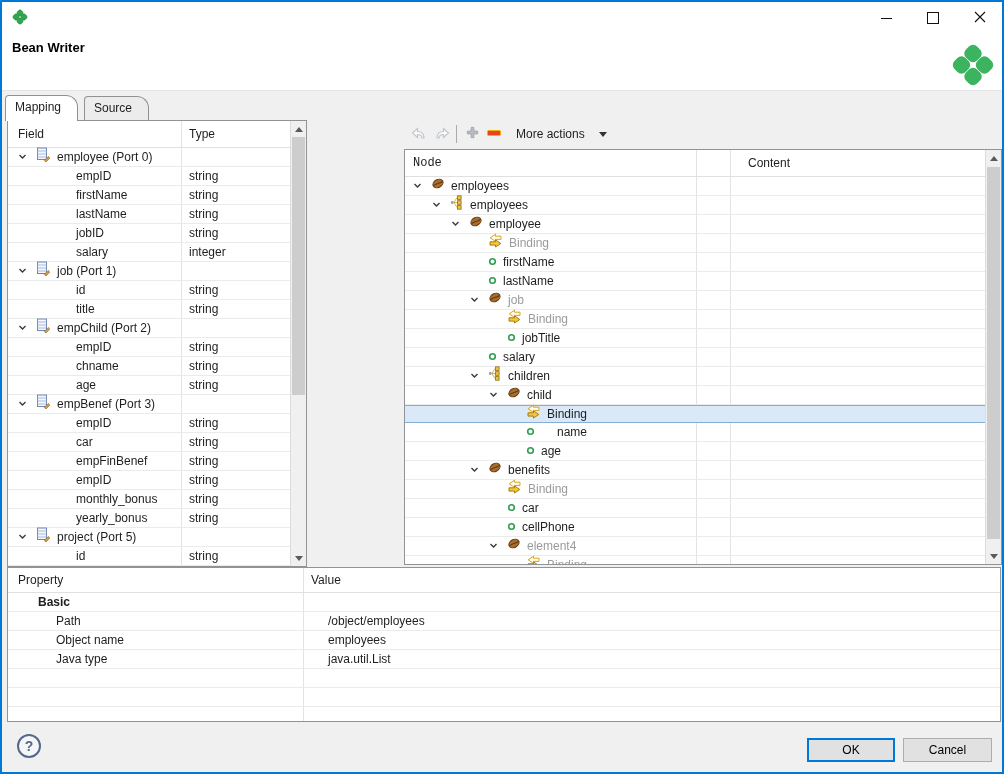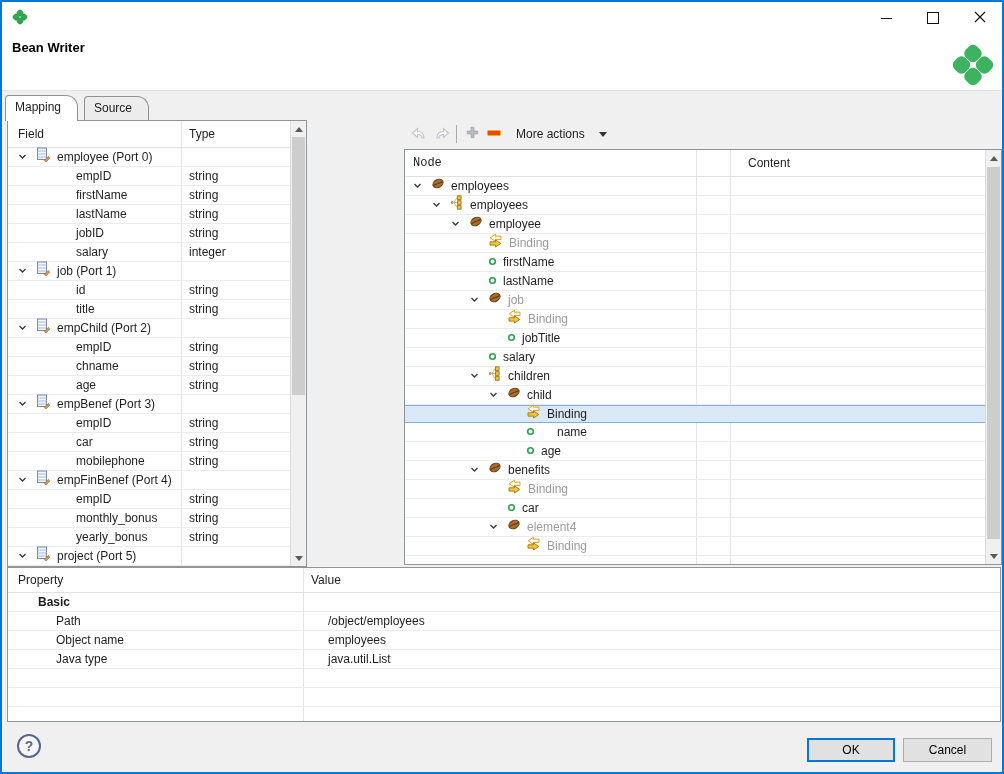--- a/index.html
+++ b/index.html
@@ -173,30 +173,23 @@
             </svg></span><span class="lbl" style="margin-left: 5px;">empBenef (Port 3)</span></div>
         <div class="trow" style="width: 284px;">
           <span style="position: absolute; left: 68px;">empID</span>
           <span style="position: absolute; left: 181px;">string</span>
         </div>
         <div class="trow" style="width: 284px;">
           <span style="position: absolute; left: 68px;">car</span>
           <span style="position: absolute; left: 181px;">string</span>
         </div>
         <div class="trow" style="width: 284px;">
-          <span style="position: absolute; left: 68px;">mobilephone</span>
-          <span style="position: absolute; left: 181px;">string</span>
-        </div>
-        <div class="trow" style="width: 284px;"><span style="display: inline-block; width: 10px;"></span><span class="chev"><svg width="9" height="9" viewBox="0 0 9 9">
-              <path d="M1.5 3 L4.5 6 L7.5 3" fill="none" stroke="#3b3b3b" stroke-width="1.4"></path>
-            </svg></span><span class="icn"><svg width="16" height="15" viewBox="0 0 16 15">
-              <rect x="1.5" y="1" width="9" height="11.5" fill="#f4f7fd" stroke="#7186b3"></rect>
-              <path d="M1.5 4 H10.5 M1.5 7 H10.5 M1.5 10 H10.5" stroke="#a9bcdf" stroke-width="1"></path>
-              <path d="M8.3 13.4 L12.2 9.5 L13.8 11.1 L9.9 15 Z" fill="#e09a45" stroke="#7d551f" stroke-width="0.6"></path>
-            </svg></span><span class="lbl" style="margin-left: 5px;">empFinBenef (Port 4)</span></div>
+          <span style="position: absolute; left: 68px;">empFinBenef</span>
+          <span style="position: absolute; left: 181px;">string</span>
+        </div>
         <div class="trow" style="width: 284px;">
           <span style="position: absolute; left: 68px;">empID</span>
           <span style="position: absolute; left: 181px;">string</span>
         </div>
         <div class="trow" style="width: 284px;">
           <span style="position: absolute; left: 68px;">monthly_bonus</span>
           <span style="position: absolute; left: 181px;">string</span>
         </div>
         <div class="trow" style="width: 284px;">
           <span style="position: absolute; left: 68px;">yearly_bonus</span>
@@ -351,20 +344,23 @@
                 <path d="M2 6.5 C4.5 4.8 9.5 8.2 12 6.5" fill="none" stroke="#5f3b10"></path>
               </g>
             </svg></span><span class="lbl" style="margin-left: 6px;">benefits</span></div>
         <div class="trow" style="width: 583px;"><span style="display: inline-block; width: 84px;"></span><span style="display: inline-block; width: 18px;"></span><span class="icn"><svg width="15" height="15" viewBox="0 0 15 15">
               <path d="M13 3.2 L7.5 3.2 L7.5 1.2 L2.2 4.8 L7.5 8.4 L7.5 6.4 L13 6.4 Z" fill="#fffbe8" stroke="#d9a520"></path>
               <path d="M2 8.8 L7.5 8.8 L7.5 6.9 L12.8 10.5 L7.5 14 L7.5 12.1 L2 12.1 Z" fill="#f3c73a" stroke="#a87c14"></path>
             </svg></span><span class="lbl muted" style="margin-left: 6px;">Binding</span></div>
         <div class="trow" style="width: 583px;"><span style="display: inline-block; width: 84px;"></span><span style="display: inline-block; width: 18px;"></span><span class="icn"><svg width="9" height="9" viewBox="0 0 9 9">
               <circle cx="4.5" cy="4.5" r="2.8" fill="#fff" stroke="#2e9e4f" stroke-width="1.6"></circle>
             </svg></span><span class="lbl" style="margin-left: 6px;">car</span></div>
+        <div class="trow" style="width: 583px;"><span style="display: inline-block; width: 84px;"></span><span style="display: inline-block; width: 18px;"></span><span class="icn"><svg width="9" height="9" viewBox="0 0 9 9">
+              <circle cx="4.5" cy="4.5" r="2.8" fill="#fff" stroke="#2e9e4f" stroke-width="1.6"></circle>
+            </svg></span><span class="lbl" style="margin-left: 6px;">cellPhone</span></div>
         <div class="trow" style="width: 583px;"><span style="display: inline-block; width: 84px;"></span><span class="chev"><svg width="9" height="9" viewBox="0 0 9 9">
               <path d="M1.5 3 L4.5 6 L7.5 3" fill="none" stroke="#3b3b3b" stroke-width="1.4"></path>
             </svg></span><span class="icn"><svg width="14" height="13" viewBox="0 0 14 13">
               <g transform="rotate(-28 7 6.5)">
                 <ellipse cx="7" cy="6.5" rx="5.4" ry="3.9" fill="#aa6c2e" stroke="#5f3b10"></ellipse>
                 <path d="M2 6.5 C4.5 4.8 9.5 8.2 12 6.5" fill="none" stroke="#5f3b10"></path>
               </g>
             </svg></span><span class="lbl muted" style="margin-left: 6px;">element4</span></div>
         <div class="trow" style="width: 583px;"><span style="display: inline-block; width: 103px;"></span><span style="display: inline-block; width: 18px;"></span><span class="icn"><svg width="15" height="15" viewBox="0 0 15 15">
               <path d="M13 3.2 L7.5 3.2 L7.5 1.2 L2.2 4.8 L7.5 8.4 L7.5 6.4 L13 6.4 Z" fill="#fffbe8" stroke="#d9a520"></path>

